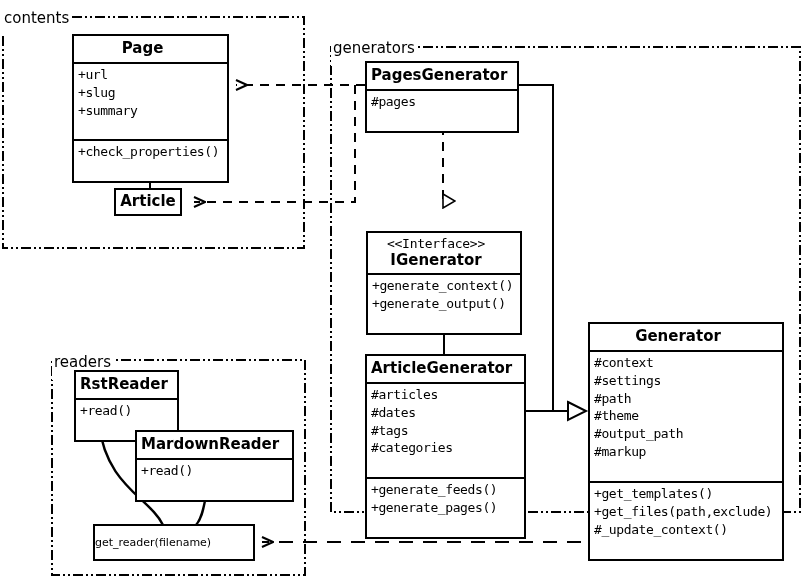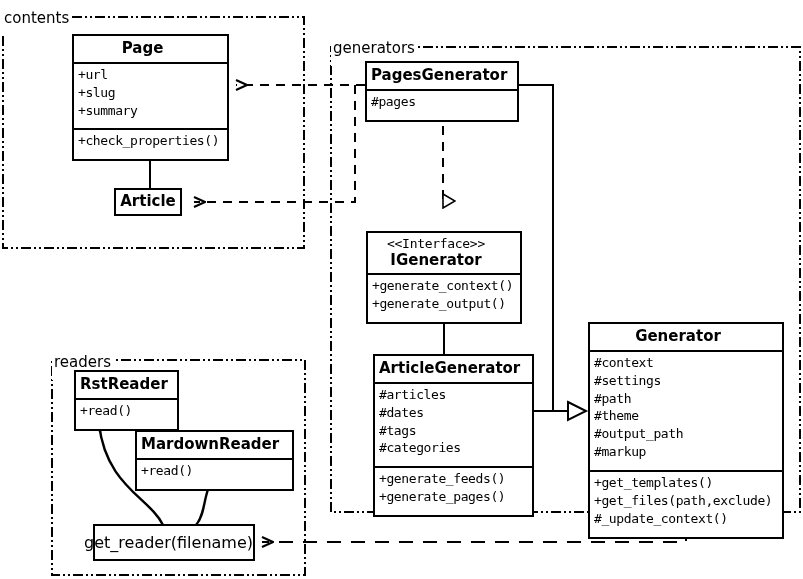--- a/index.html
+++ b/index.html
@@ -64,33 +64,33 @@
   }
   .uml .member {
     font-family: "DejaVu Sans Mono", monospace;
     font-size: 13px;
     color: #000;
     padding: 1px 2px 1px 4px;
     line-height: 1.22;
     white-space: nowrap;
     letter-spacing: -0.4px;
   }
-  .uml .band-inner { padding: 2px 0 9px 0; }
+  .uml .band-inner { padding: 2px 0 20px 0; }
   
   .fnbox {
     position: absolute;
     box-sizing: border-box;
     border: 2px solid #000;
     background: #fff;
     z-index: 5;
     display: flex;
     align-items: center;
-    justify-content: flex-end;
-    font-family: "DejaVu Sans", sans-serif;
-    font-size: 16px;
+    justify-content: flex-start;
+    font-family: "DejaVu Sans", sans-serif;
+    font-size: 11px;
     color: #000;
   }
 </style>
 </head>
 <body>
 
 <div id="canvas">
 
   <svg class="layer" viewBox="0 0 803 579" xmlns="http://www.w3.org/2000/svg">
     <defs>
@@ -198,21 +198,21 @@
         <span class="stereo">&lt;&lt;Interface&gt;&gt;</span>
         <span>IGenerator</span>
       </div>
     </div>
     <div class="band band-inner last">
       <div class="member">+generate_context()</div>
       <div class="member">+generate_output()</div>
     </div>
   </div>
 
-  <div class="uml" style="left:365px; top:354px; width:161px;margin-left:8px;">
+  <div class="uml" style="left:365px; top:354px; width:161px;">
     <div class="band">
       <div class="title">ArticleGenerator</div>
     </div>
     <div class="band band-inner">
       <div class="member">#articles</div>
       <div class="member">#dates</div>
       <div class="member">#tags</div>
       <div class="member">#categories</div>
     </div>
     <div class="band band-inner last">

